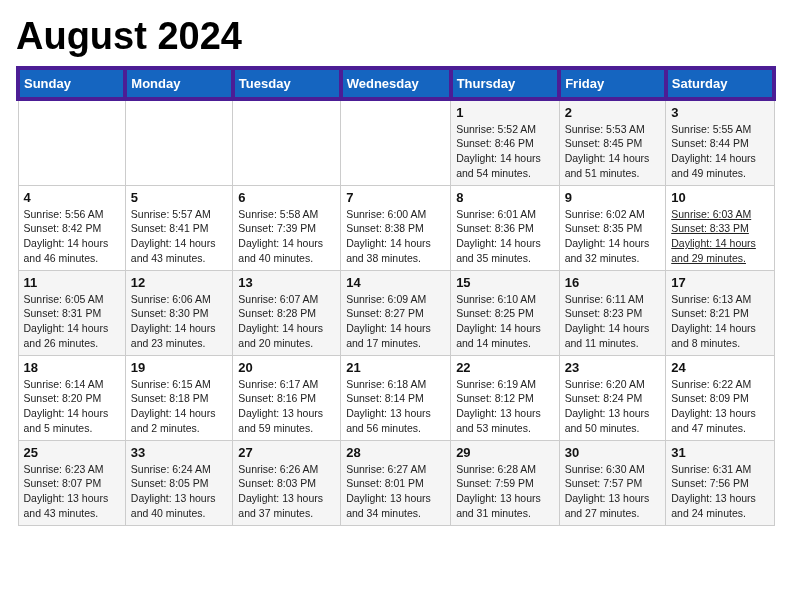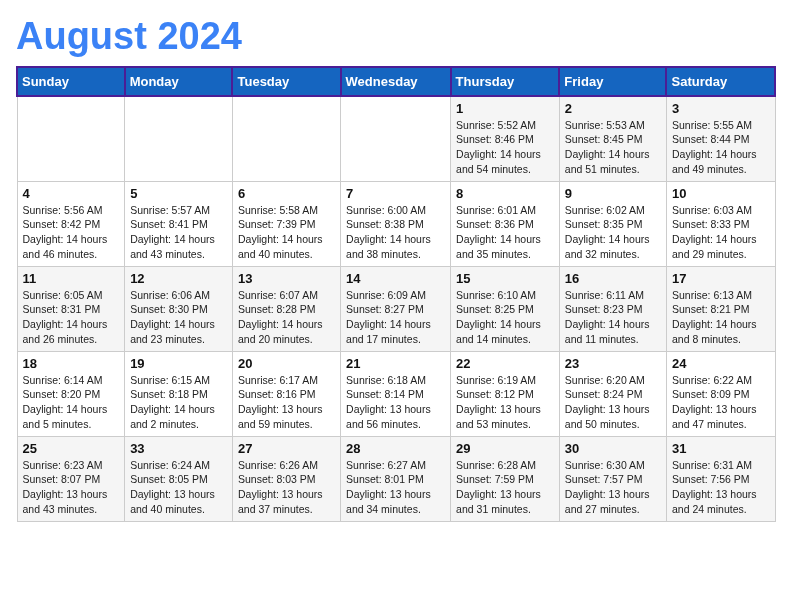--- a/index.html
+++ b/index.html
@@ -33,40 +33,40 @@
     .logo-icon {
       width: 36px;
       height: 36px;
     }
     .title-block {
       text-align: right;
     }
     .month-title {
       font-size: 38px;
       font-weight: bold;
-      color: #3b82f6;
+      color: #000000;
       line-height: 1.1;
     }
     .subtitle {
       font-size: 15px;
       color: #333;
     }
     table {
       width: 100%;
       border-collapse: collapse;
       font-size: 11px;
     }
     thead tr th {
       background-color: #1565c0;
       color: #fff;
       padding: 6px 4px;
       text-align: left;
       font-size: 13px;
       font-weight: bold;
-      border: 2px solid #4c1d95;
+      border: 4px solid #4c1d95;
     }
     tbody tr td {
       border: 1px solid #ccc;
       vertical-align: top;
       padding: 4px 5px;
       height: 85px;
       width: 113px;
       background: #fff;
     }
     tbody tr:nth-child(odd) td {
@@ -174,21 +174,21 @@
         </td>
         <td>
           <div class="day-number">9</div>
           <div class="day-info" style="white-space: pre-line;">Sunrise: 6:02 AM
 Sunset: 8:35 PM
 Daylight: 14 hours
 and 32 minutes.</div>
         </td>
         <td>
           <div class="day-number">10</div>
-          <div class="day-info" style="white-space: pre-line;">Sunrise: 6:03 AM
+          <div class="day-info" style="white-space: pre-line; text-decoration: underline;">Sunrise: 6:03 AM
 Sunset: 8:33 PM
 Daylight: 14 hours
 and 29 minutes.</div>
         </td>
       </tr>
       <tr>
         <td>
           <div class="day-number">11</div>
           <div class="day-info" style="white-space: pre-line;">Sunrise: 6:05 AM
 Sunset: 8:31 PM

